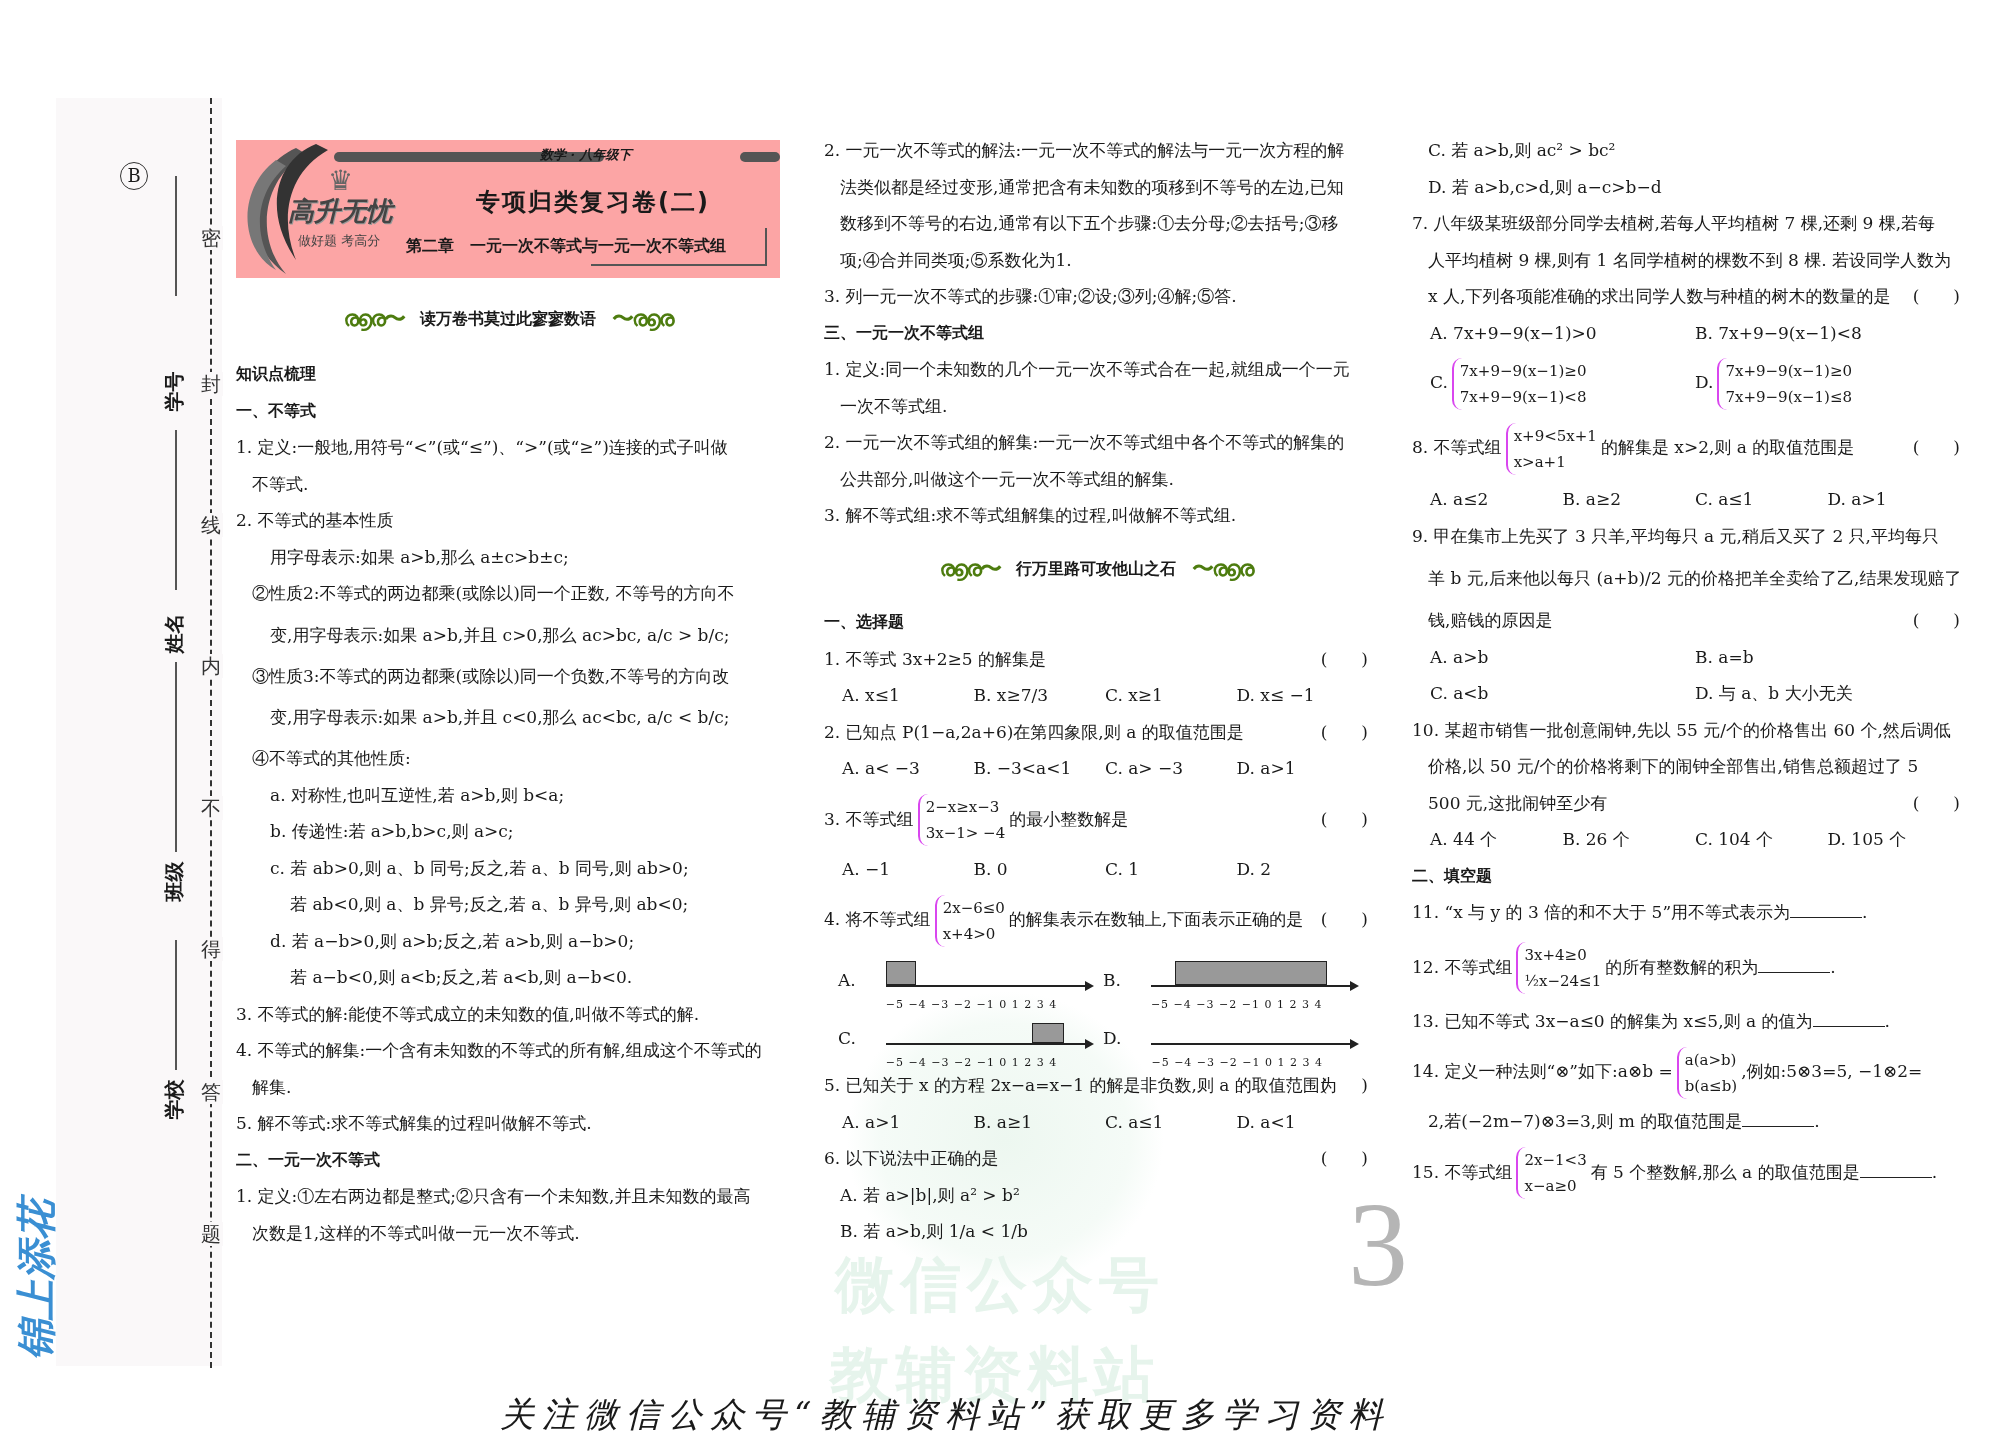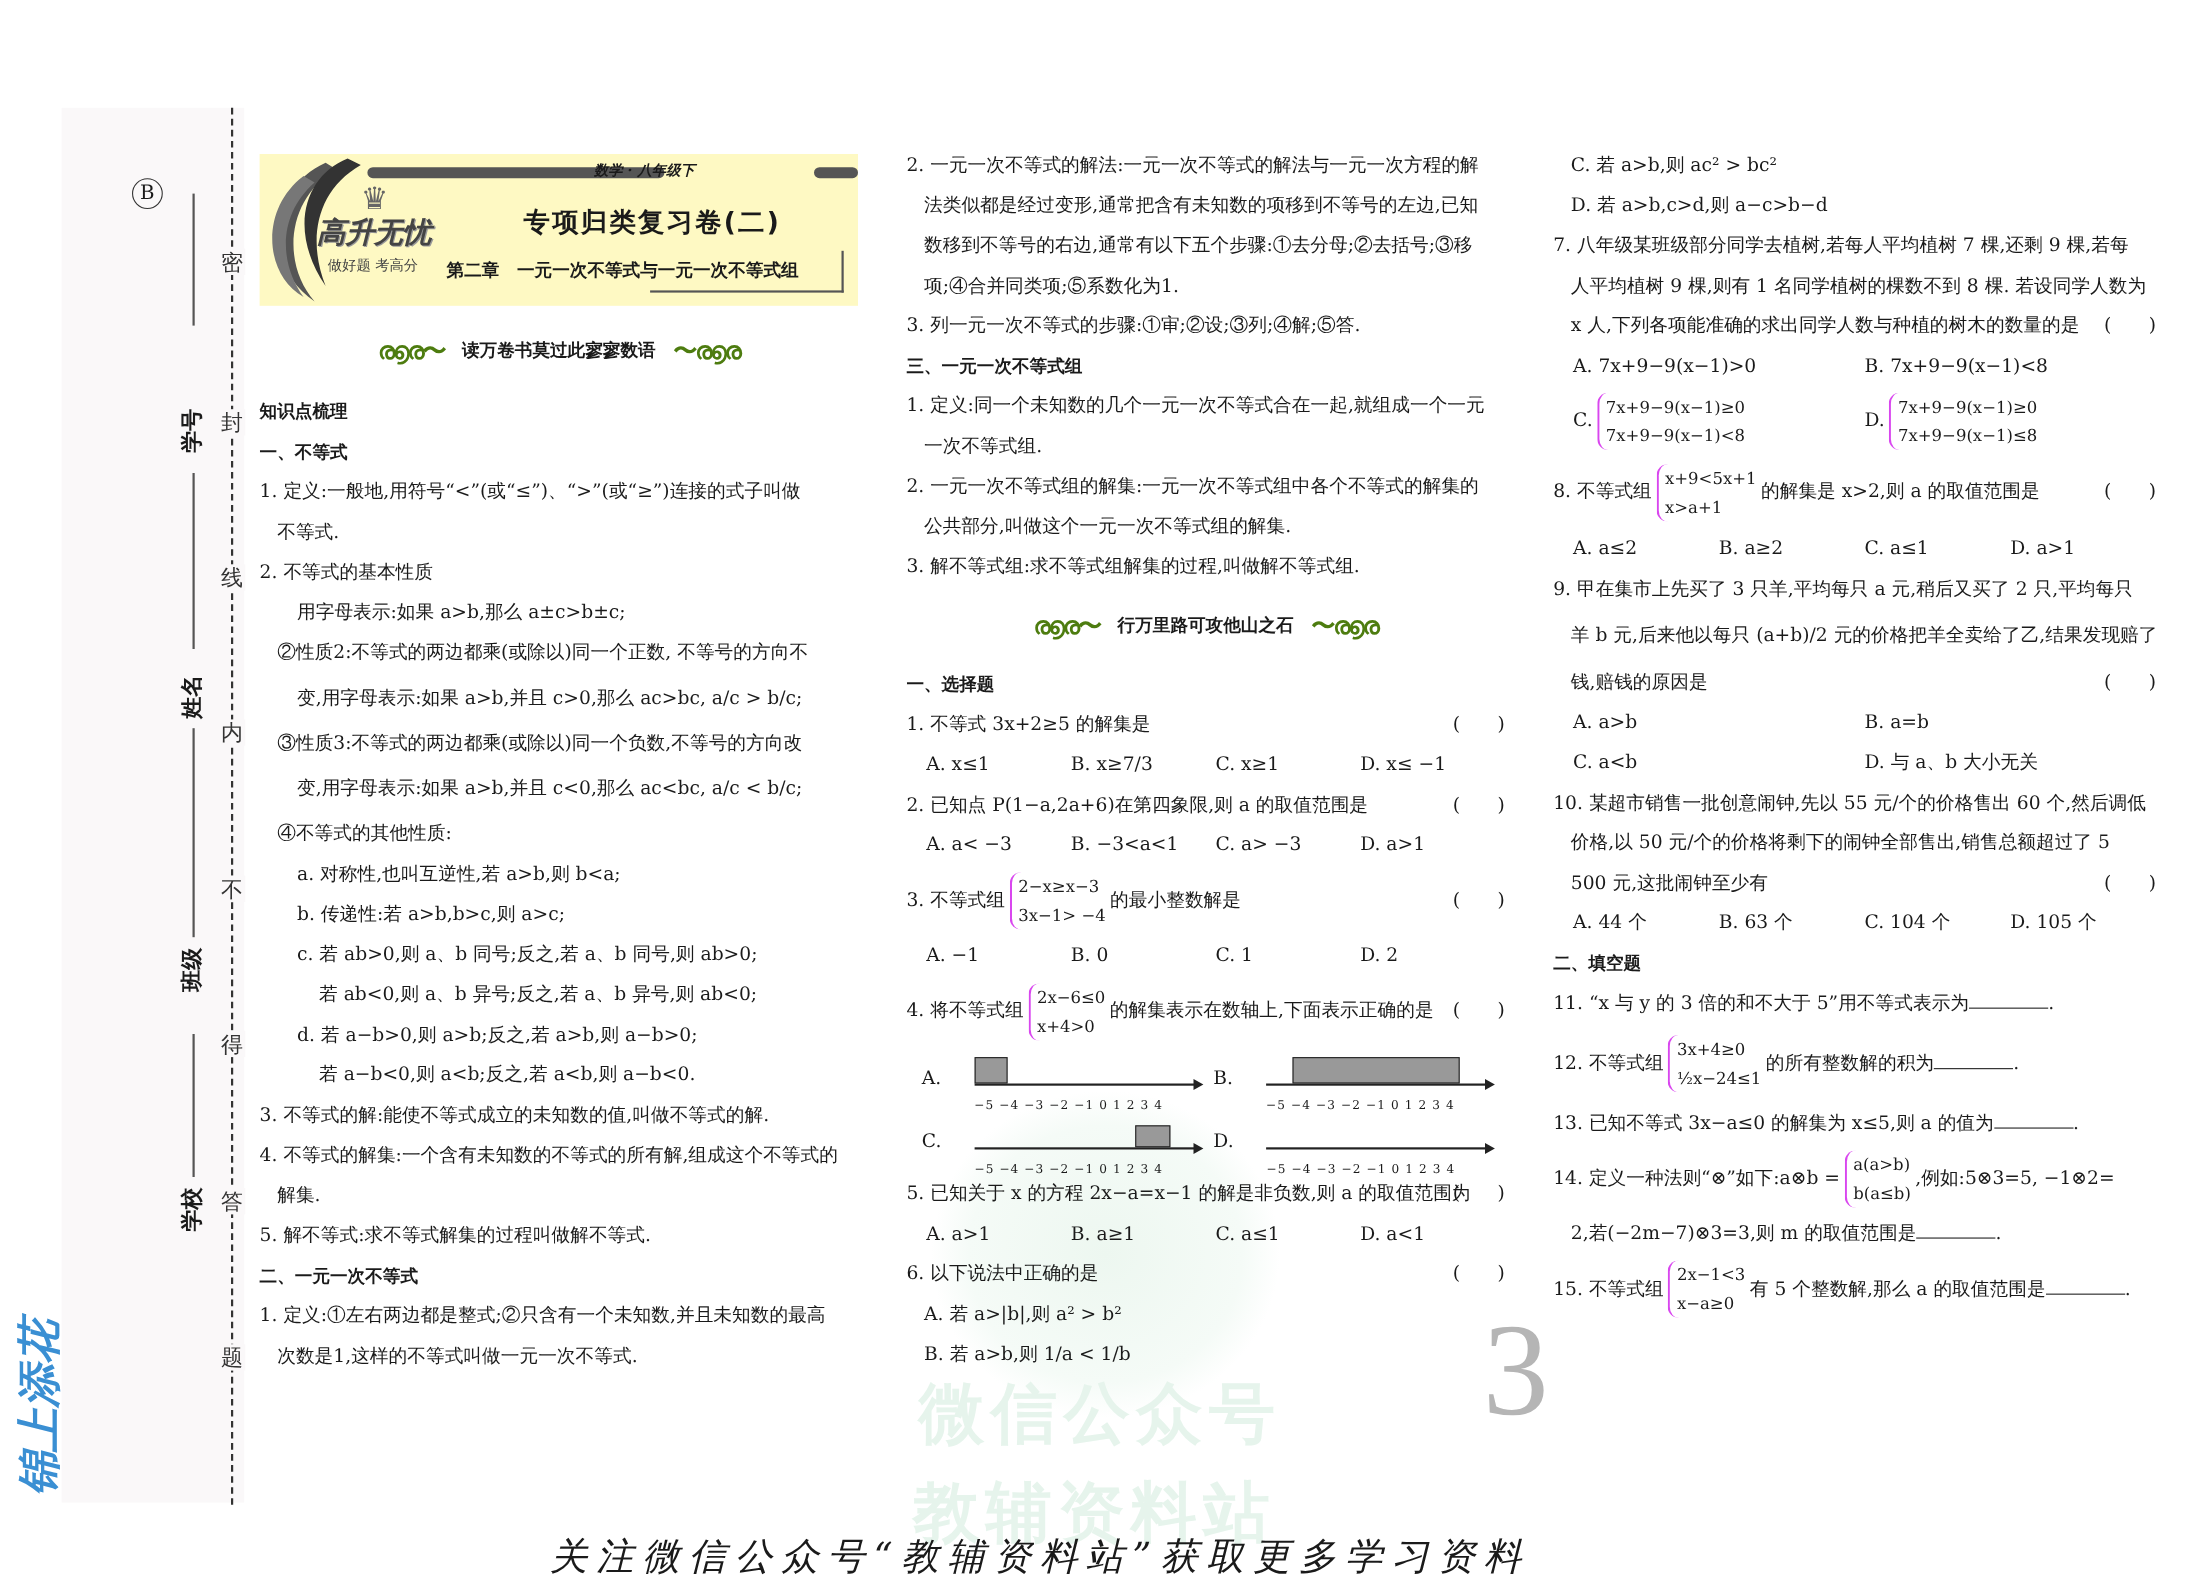--- a/index.html
+++ b/index.html
@@ -10,21 +10,21 @@
   
   .strip { position: absolute; left: 56px; top: 98px; width: 166px; height: 1268px; background: #faf8f9; }
   .dash-line { position: absolute; left: 210px; top: 98px; height: 1270px; border-left: 2px dashed #333; }
   .seal-char { position: absolute; left: 199px; width: 24px; background: #faf8f9; font-size: 20px; text-align: center; color: #333; line-height: 24px; }
   .b-mark { position: absolute; left: 120px; top: 162px; width: 28px; height: 28px; border: 1.5px solid #333; border-radius: 50%; font-size: 18px; line-height: 25px; text-align: center; }
   .field-line { position: absolute; left: 175px; border-left: 2px solid #555; }
   .field-label { position: absolute; left: 152px; width: 44px; font-family: "DejaVu Sans", sans-serif; font-weight: bold; font-size: 20px; transform: rotate(-90deg); text-align: center; }
   .brand-vert { position: absolute; left: 116px; top: 1200px; width: 70px; height: 170px; color: #3a8fd3; font-weight: bold; font-size: 40px; line-height: 40px; transform: rotate(-90deg) translate(-40px, -50px); white-space: nowrap; font-family: "DejaVu Sans", sans-serif; font-style: italic; }
 
   
-  .hdr { position: absolute; left: 236px; top: 140px; width: 544px; height: 138px; background: #fef9c3; }
+  .hdr { position: absolute; left: 236px; top: 140px; width: 544px; height: 138px; background: #fca5a5; }
   .hdr-arc { position: absolute; left: 0; top: 0; width: 150px; height: 138px; }
   .hdr-bar { position: absolute; left: 98px; top: 12px; width: 446px; height: 10px; }
   .hdr-bar .b1 { position: absolute; left: 0; top: 0; width: 270px; height: 10px; background: #555; border-radius: 5px; }
   .hdr-bar .b2 { position: absolute; right: 0; top: 0; width: 40px; height: 10px; background: #555; border-radius: 5px; }
   .hdr-sub { position: absolute; left: 304px; top: 6px; font-size: 13px; font-style: italic; font-weight: bold; }
   .logo-text { position: absolute; left: 52px; top: 54px; font-family: "DejaVu Sans", sans-serif; font-size: 26px; font-weight: bold; font-style: italic; color: #444; text-shadow: 1px 1px 0 #999; }
   .logo-slogan { position: absolute; left: 62px; top: 92px; font-family: "DejaVu Sans", sans-serif; font-size: 13px; color: #444; }
   .crown { position: absolute; left: 92px; top: 24px; font-size: 28px; color: #666; }
   .hdr-title { position: absolute; left: 240px; top: 46px; font-family: "DejaVu Sans", sans-serif; font-size: 24px; font-weight: bold; letter-spacing: 2px; }
   .hdr-chapter { position: absolute; left: 170px; top: 96px; font-family: "DejaVu Sans", sans-serif; font-size: 16px; font-weight: bold; white-space: nowrap; }
@@ -291,21 +291,21 @@
     <div class="opts2 line">
         <span>C. a&lt;b</span>
         <span>D. 与 a、b 大小无关</span>
       </div>
 
     <div class="line">10. 某超市销售一批创意闹钟,先以 55 元/个的价格售出 60 个,然后调低</div>
     <div class="line ind1">价格,以 50 元/个的价格将剩下的闹钟全部售出,销售总额超过了 5</div>
     <div class="line ind1"><span>500 元,这批闹钟至少有</span><span class="paren">(　　)</span></div>
     <div class="opts line">
       <span>A. 44 个</span>
-        <span>B. 63 个</span>
+        <span>B. 26 个</span>
         <span>C. 104 个</span>
         <span>D. 105 个</span>
     </div>
 
     <div class="line h">二、填空题</div>
     <div class="line"><span>11. “x 与 y 的 3 倍的和不大于 5”用不等式表示为</span><span class="blank"></span>.</div>
     <div class="line" style="height:72px;line-height:72px"><span>12. 不等式组</span><span class="sys">
           <span>3x+4≥0</span>
           <span>½x−24≤1</span>
         </span><span>的所有整数解的积为</span><span class="blank"></span>.</div>

